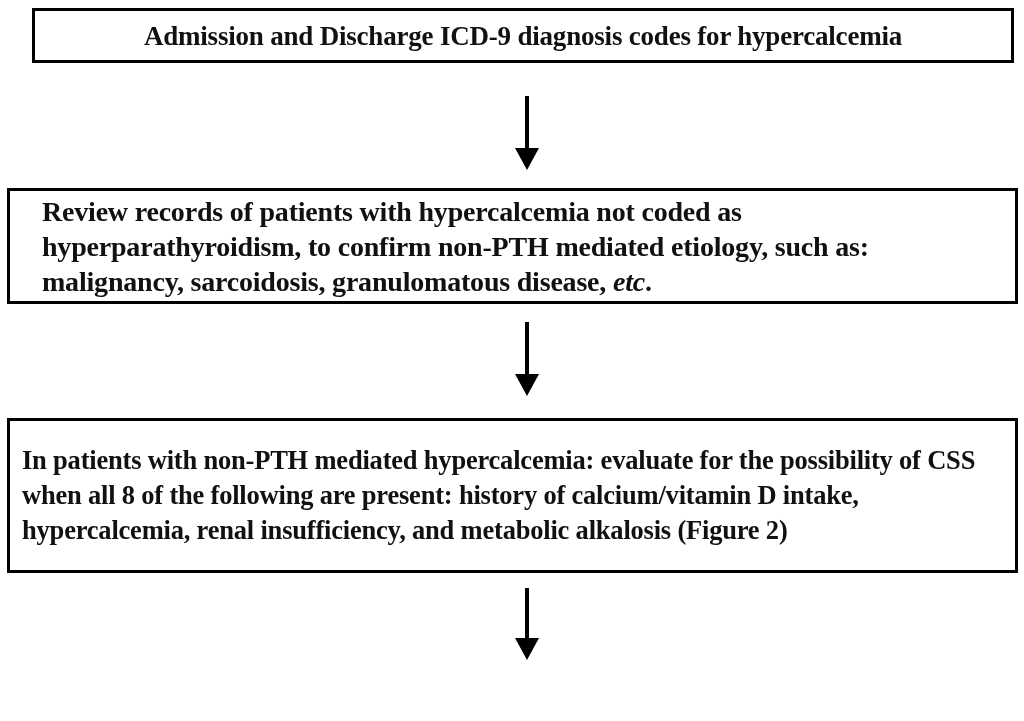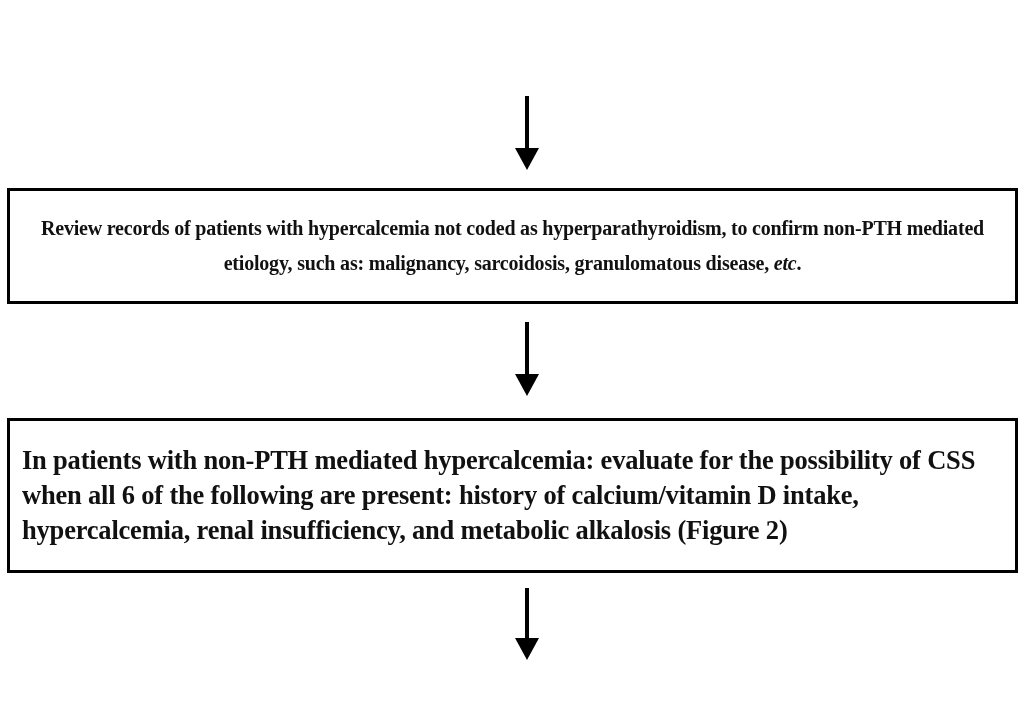--- a/index.html
+++ b/index.html
@@ -56,24 +56,25 @@
   #box-2 {
     left: 7px;
     top: 188px;
     width: 1011px;
     height: 116px;
     border-width: 3px;
     display: flex;
     align-items: center;
   }
   #box-2 .node-text {
-    font-size: 20px;
+    font-size: 28px;
     line-height: 35px;
-    text-align: center;
+    text-align: left;
     padding: 0 12px;
+    margin-left: 20px;
   }
 
   
   #box-3 {
     left: 7px;
     top: 418px;
     width: 1011px;
     height: 155px;
     border-width: 3px;
     display: flex;
@@ -120,41 +121,44 @@
   }
   #arrow-1 { left: 507px; top: 96px;  height: 74px; }
   #arrow-2 { left: 507px; top: 322px; height: 74px; }
   #arrow-3 { left: 507px; top: 588px; height: 72px; }
 </style>
 </head>
 <body>
 
 <div id="page">
 
+  <div class="node-box" id="box-1">
+    <span class="node-text">Admission and Discharge ICD-9 diagnosis codes for hypercalcemia</span>
+  </div>
 
   <div class="connector" id="arrow-1">
     <svg width="40" height="74" viewBox="0 0 40 74" aria-hidden="true">
       <rect x="18" y="0" width="4" height="56" fill="#000000"></rect>
       <polygon points="20,74 8,52 32,52" fill="#000000"></polygon>
     </svg>
   </div>
 
   <div class="node-box" id="box-2">
     <span class="node-text"><span>Review records of patients with hypercalcemia not coded as hyperparathyroidism, to confirm non-PTH mediated etiology, such as: malignancy, sarcoidosis, granulomatous disease, </span><span class="italic-term">etc</span><span>.</span></span>
   </div>
 
   <div class="connector" id="arrow-2">
     <svg width="40" height="74" viewBox="0 0 40 74" aria-hidden="true">
       <rect x="18" y="0" width="4" height="56" fill="#000000"></rect>
       <polygon points="20,74 8,52 32,52" fill="#000000"></polygon>
     </svg>
   </div>
 
   <div class="node-box" id="box-3">
-    <span class="node-text">In patients with non-PTH mediated hypercalcemia: evaluate for the possibility of CSS when all 6 of the following are present: history of calcium/vitamin D intake, hypercalcemia, renal insufficiency, and metabolic alkalosis (Figure 2)</span>
+    <span class="node-text">In patients with non-PTH mediated hypercalcemia: evaluate for the possibility of CSS when all 8 of the following are present: history of calcium/vitamin D intake, hypercalcemia, renal insufficiency, and metabolic alkalosis (Figure 2)</span>
   </div>
 
   <div class="connector" id="arrow-3">
     <svg width="40" height="72" viewBox="0 0 40 72" aria-hidden="true">
       <rect x="18" y="0" width="4" height="54" fill="#000000"></rect>
       <polygon points="20,72 8,50 32,50" fill="#000000"></polygon>
     </svg>
   </div>
 
 

